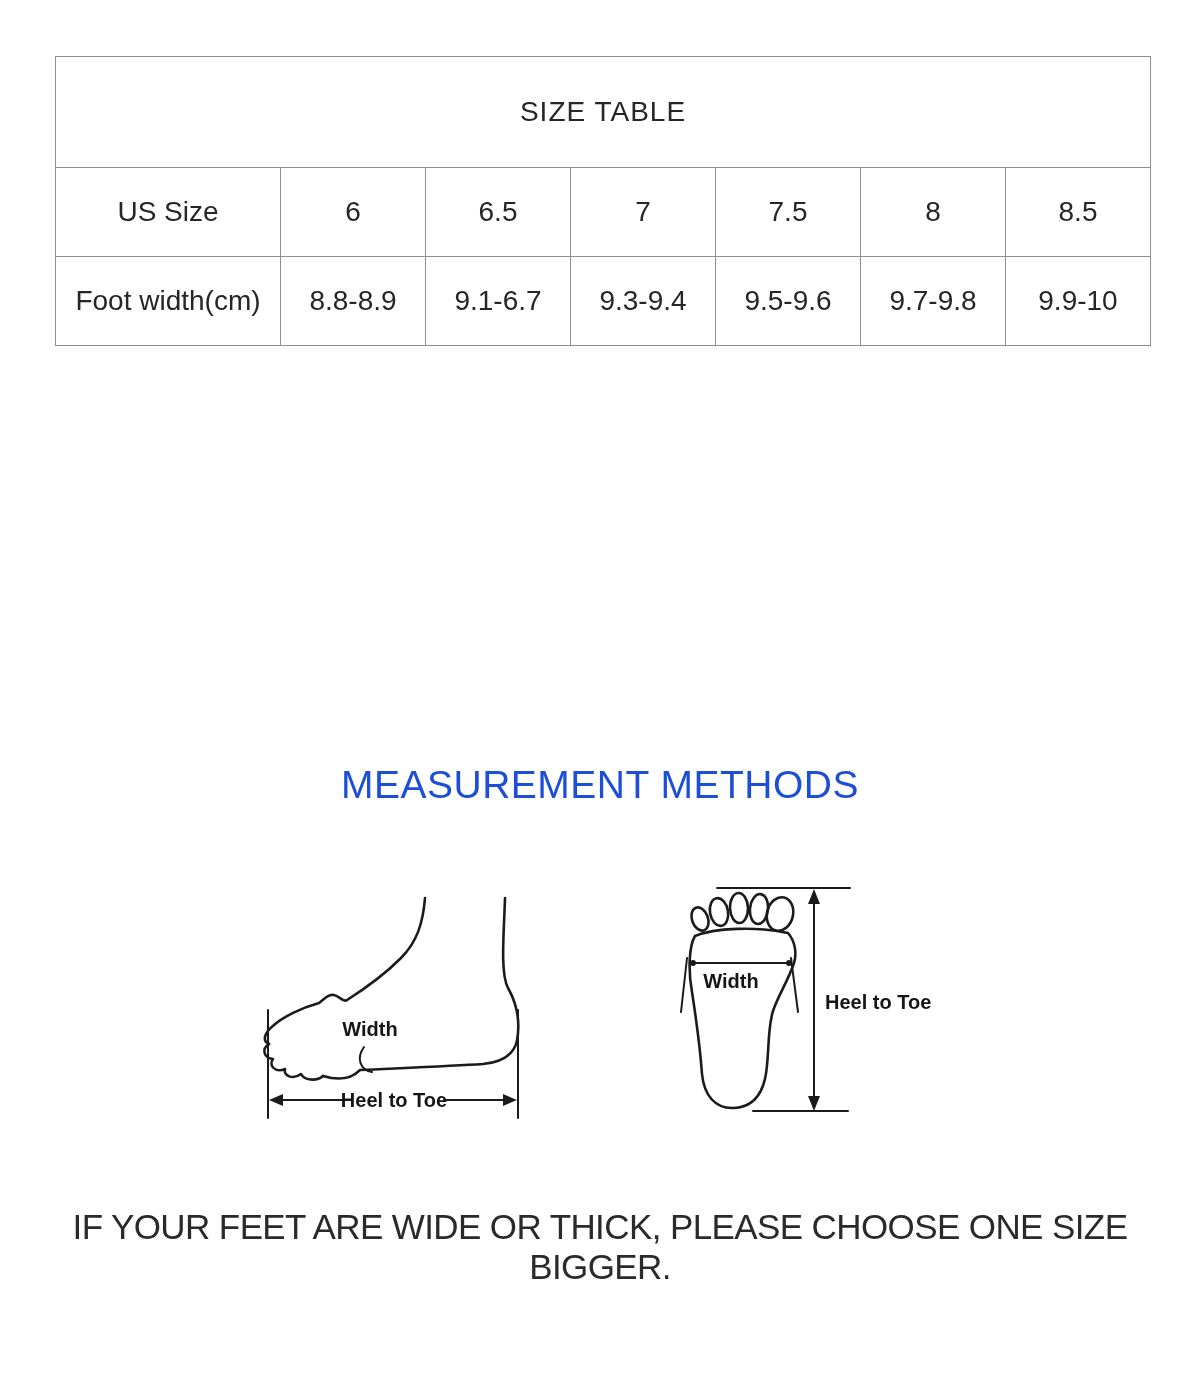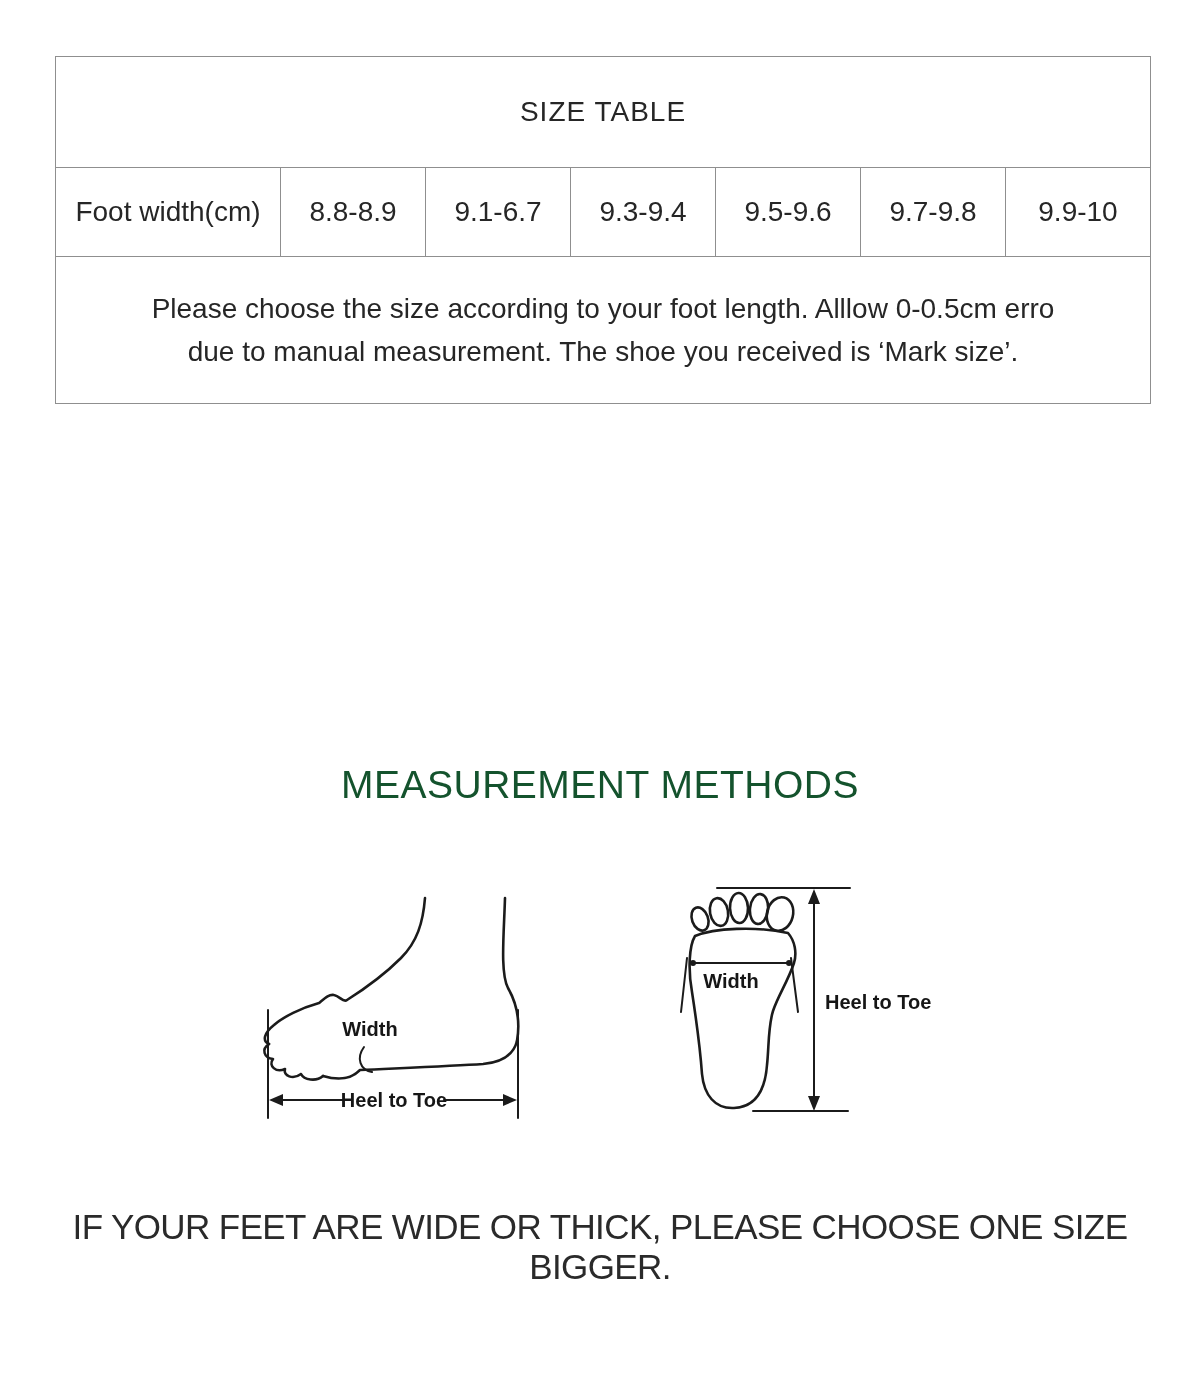--- a/index.html
+++ b/index.html
@@ -24,21 +24,21 @@
     padding-left:70px; 
   }
   tr.data-row td { height:88px; }
   td.note-cell {
     height:146px; font-size:28px; line-height:43px; color:#262626; white-space:normal;
   }
 
   
   .m-heading {
     position:absolute; left:0; top:763px; width:1200px; text-align:center;
-    font-size:39px; letter-spacing:0.5px; color:#14532d;
+    font-size:39px; letter-spacing:0.5px; color:#1d4ed8;
   }
   svg.diagram { position:absolute; overflow:visible; }
   #side-foot-svg { left:248px; top:878px; }
   #sole-svg     { left:668px; top:878px; }
   .sketch { fill:none; stroke:#1b1b1b; stroke-width:2.6; stroke-linecap:round; stroke-linejoin:round; }
   .thin   { fill:none; stroke:#1b1b1b; stroke-width:2;   stroke-linecap:round; }
   .solid  { fill:#1b1b1b; stroke:none; }
   text.dg-label {
     font-family:"Liberation Sans","DejaVu Sans",sans-serif;
     font-size:20px; font-weight:bold; fill:#161616; stroke:none;
@@ -65,39 +65,42 @@
         <col style="width:145px">
       <col style="width:145px">
         <col style="width:145px">
         <col style="width:145px">
     </colgroup>
     <tbody>
       <tr>
         <td colspan="7" class="title-cell">SIZE TABLE</td>
       </tr>
 
+      <tr class="data-row">
+        <td>US Size</td>
+        <td>6</td>
+        <td>6.5</td>
+        <td>7</td>
+        <td>7.5</td>
+        <td>8</td>
+        <td>8.5</td>
+      </tr>
 
 
 
       <tr class="data-row">
         <td>Foot width(cm)</td>
         <td>8.8-8.9</td>
         <td>9.1-6.7</td>
         <td>9.3-9.4</td>
         <td>9.5-9.6</td>
         <td>9.7-9.8</td>
         <td>9.9-10</td>
       </tr>
 
-      <tr>
-        <td colspan="7" class="note-cell">
-          <div>Please choose the size according to your foot length. Alllow 0-0.5cm erro</div>
-          <div>due to manual measurement. The shoe you received is ‘Mark size’.</div>
-        </td>
-      </tr>
     </tbody>
   </table>
 
   <div class="m-heading">MEASUREMENT METHODS</div>
 
   <svg id="side-foot-svg" class="diagram" width="292" height="248" viewBox="0 0 292 248">
 
     <path class="sketch" d="M 177,20 C 175,45 169,64 153,80 C 137,96 118,110 99,122
          C 95,125 92,118 86,117 C 81,116 77,120 71,125
          C 53,130 35,139 26,147 C 16,155 14,163 21,166"></path>

